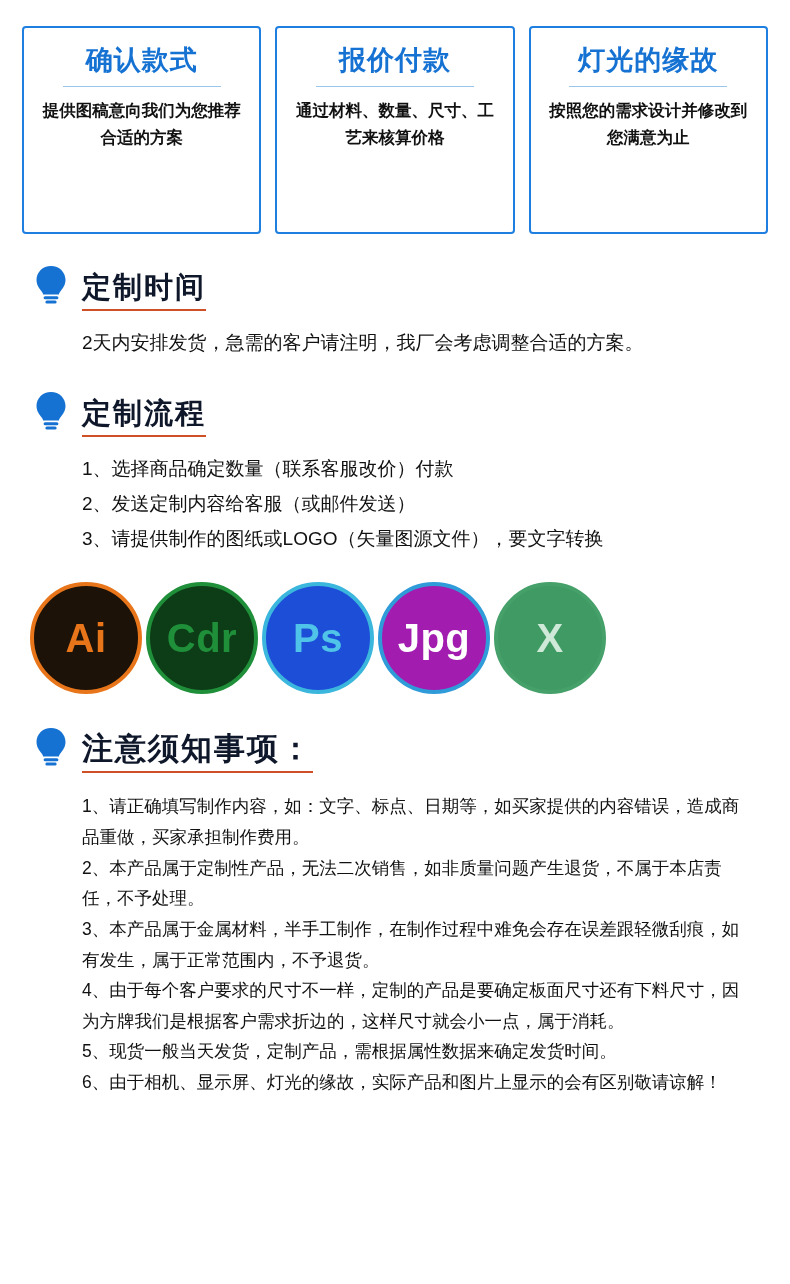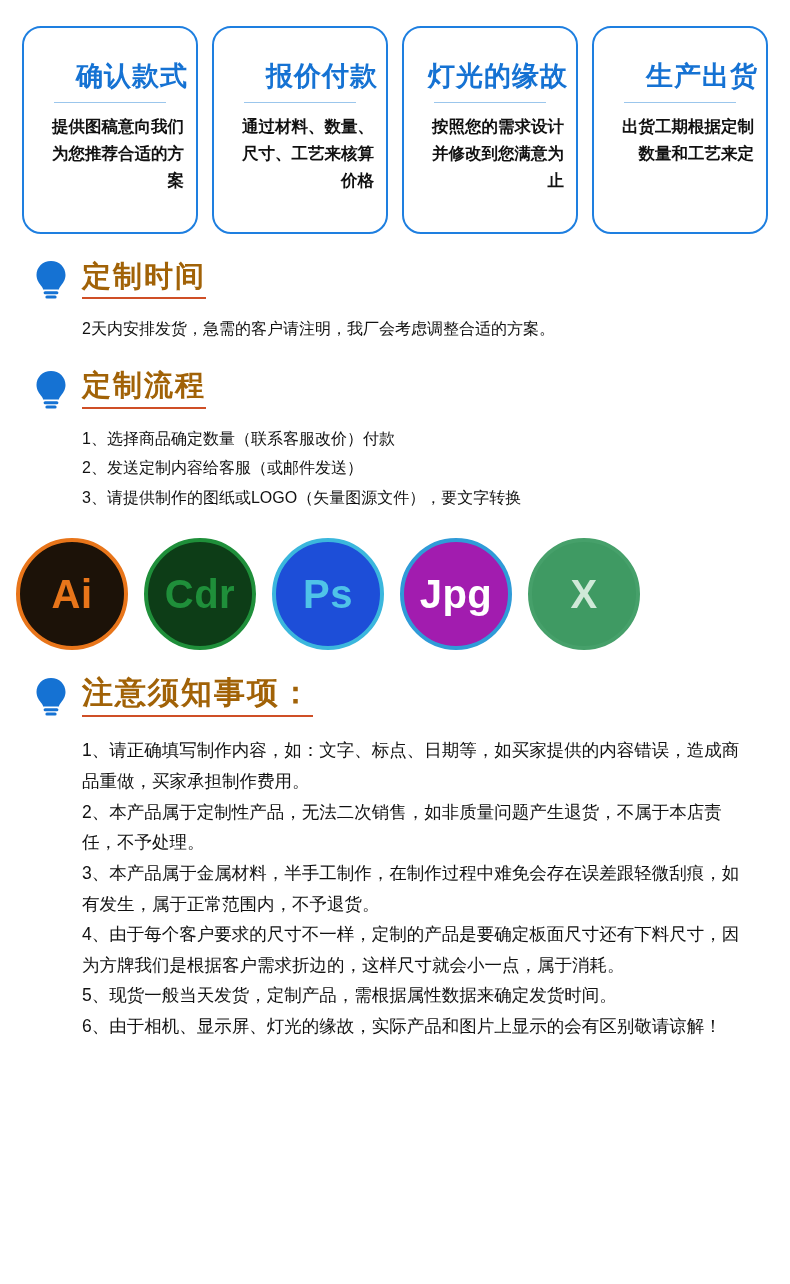--- a/index.html
+++ b/index.html
@@ -19,24 +19,24 @@
   
   .steps {
     display: flex;
     gap: 14px;
     padding: 26px 22px 0 22px;
     box-sizing: border-box;
   }
   .step-card {
     flex: 1 1 0;
     border: 2px solid #1e7fe0;
-    border-radius: 19px;
-    box-sizing: border-box;
-    padding: 32px 8px 18px 8px;
-    text-align: right;
+    border-radius: 4px;
+    box-sizing: border-box;
+    padding: 16px 8px 18px 8px;
+    text-align: center;
     min-height: 208px;
   }
   .step-title {
     color: #1572d3;
     font-size: 27px;
     font-weight: bold;
     letter-spacing: 1px;
     line-height: 1.2;
     margin-bottom: 10px;
     white-space: nowrap;
@@ -69,53 +69,54 @@
   .bulb {
     width: 34px;
     height: 40px;
     flex: 0 0 auto;
     display: block;
   }
   .sec-title-wrap {
     display: inline-block;
   }
   .sec-title {
-    color: #a16207;
+    color: #0f172a;
     font-size: 29px;
     font-weight: bold;
     letter-spacing: 2px;
     line-height: 1.1;
+    margin-top: 12px;
   }
   .sec-underline {
     height: 2px;
     background: #cf4f26;
     margin-top: 5px;
     width: 100%;
   }
   .sec-title-big {
     font-size: 31px;
   }
 
   .sec-body {
-    font-size: 16px;
+    font-size: 19px;
     line-height: 1.85;
     color: #111;
     padding-left: 48px;
     margin-top: 14px;
   }
   .sec-body .line {
     white-space: nowrap;
   }
 
   
   .formats {
     display: flex;
     align-items: center;
-    gap: 16px;
-    padding: 26px 30px 0 16px;
+    gap: 4px;
+    padding: 26px 30px 0 30px;
     box-sizing: border-box;
   }
   .fmt {
     width: 112px;
     height: 112px;
     border-radius: 50%;
     display: flex;
     align-items: center;
     justify-content: center;
     box-sizing: border-box;
@@ -151,25 +152,20 @@
   </div>
   <div class="step-card">
     <div class="step-title">报价付款</div>
     <div class="step-sep"></div>
     <div class="step-desc">通过材料、数量、尺寸、工艺来核算价格</div>
   </div>
   <div class="step-card">
     <div class="step-title">灯光的缘故</div>
     <div class="step-sep"></div>
     <div class="step-desc">按照您的需求设计并修改到您满意为止</div>
-  </div>
-  <div class="step-card">
-    <div class="step-title">生产出货</div>
-    <div class="step-sep"></div>
-    <div class="step-desc">出货工期根据定制数量和工艺来定</div>
   </div>
 </div>
 
 <div class="section">
   <div class="sec-head">
     <svg class="bulb" viewBox="0 0 34 40">
       <path d="M17 1 C8.7 1 2.5 7.2 2.5 15 c0 5.2 3 8.6 5 11.2 1 1.3 1.5 2.3 1.6 3.3 h15.8 c0.1-1 0.6-2 1.6-3.3 2-2.6 5-6 5-11.2 C31.5 7.2 25.3 1 17 1 z" fill="#1572d3"></path>
       <rect x="9.6" y="31.2" width="14.8" height="3" rx="1.5" fill="#1572d3"></rect>
       <rect x="11.4" y="35.6" width="11.2" height="3" rx="1.5" fill="#1572d3"></rect>
     </svg>

